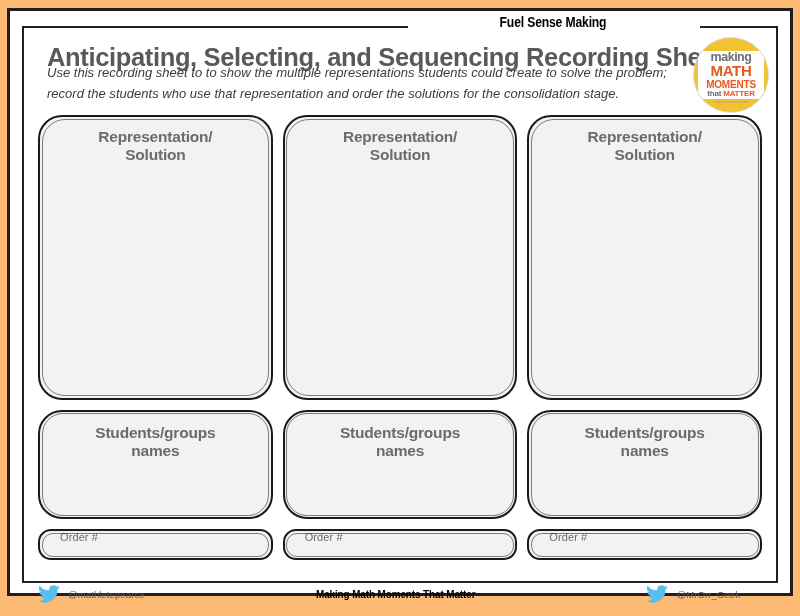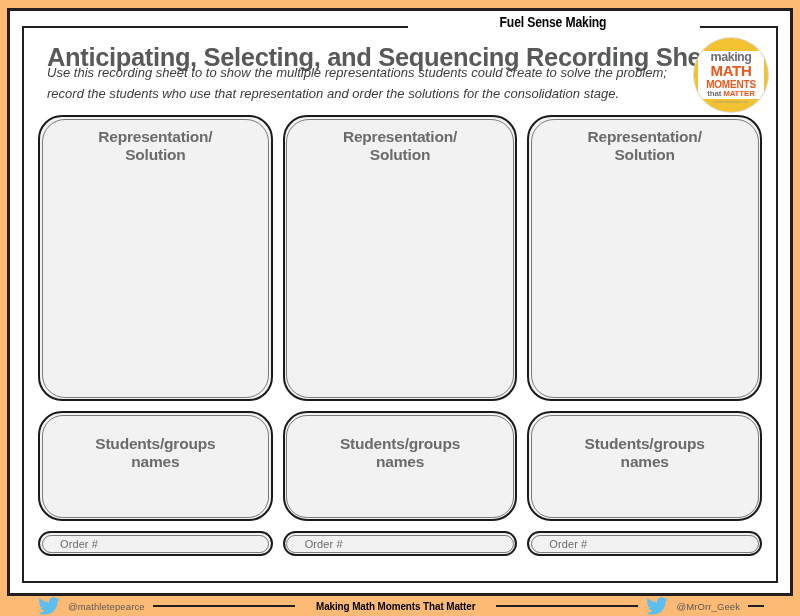--- a/index.html
+++ b/index.html
@@ -210,31 +210,30 @@
     pointer-events: none;
   }
 
   .box-rep {
     height: 286px;
     padding-top: 11px;
   }
   .box-students {
     height: 110px;
     margin-top: 10px;
-    padding-top: 22px;
+    padding-top: 12px;
     border-radius: 24px;
   }
   .box-students::after { border-radius: 21px; }
 
   .box-order {
-    height: 25px;
+    height: 31px;
     margin-top: 10px;
     border-radius: 13px;
     display: flex;
-    align-items: center;
     padding-left: 20px;
   }
   .box-order::after { border-radius: 11px; }
 
   .box-heading {
     text-align: center;
     font-size: 15.5px;
     font-weight: 700;
     color: #6a6b6d;
     line-height: 1.18;
@@ -245,21 +244,21 @@
     font-size: 11px;
     color: #6a6b6d;
     font-weight: 400;
     letter-spacing: 0.1px;
   }
 
   
   .footer {
     position: absolute;
     left: 38px;
-    top: 596px;
+    top: 584px;
     width: 726px;
     height: 20px;
     display: flex;
     align-items: center;
     gap: 8px;
   }
   .tw-icon { flex: 0 0 auto; display: block; }
   .handle {
     font-size: 9.5px;
     color: #58595b;

